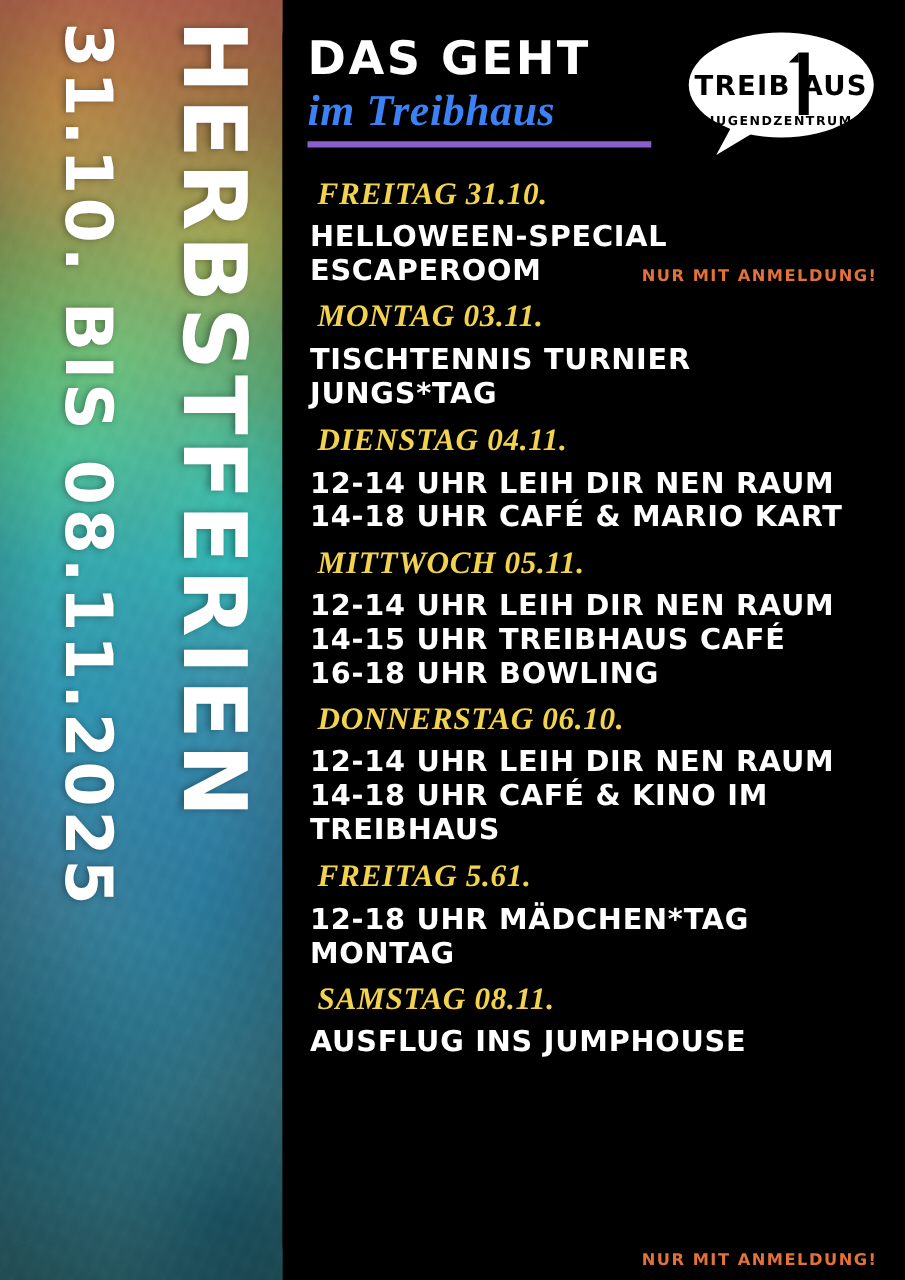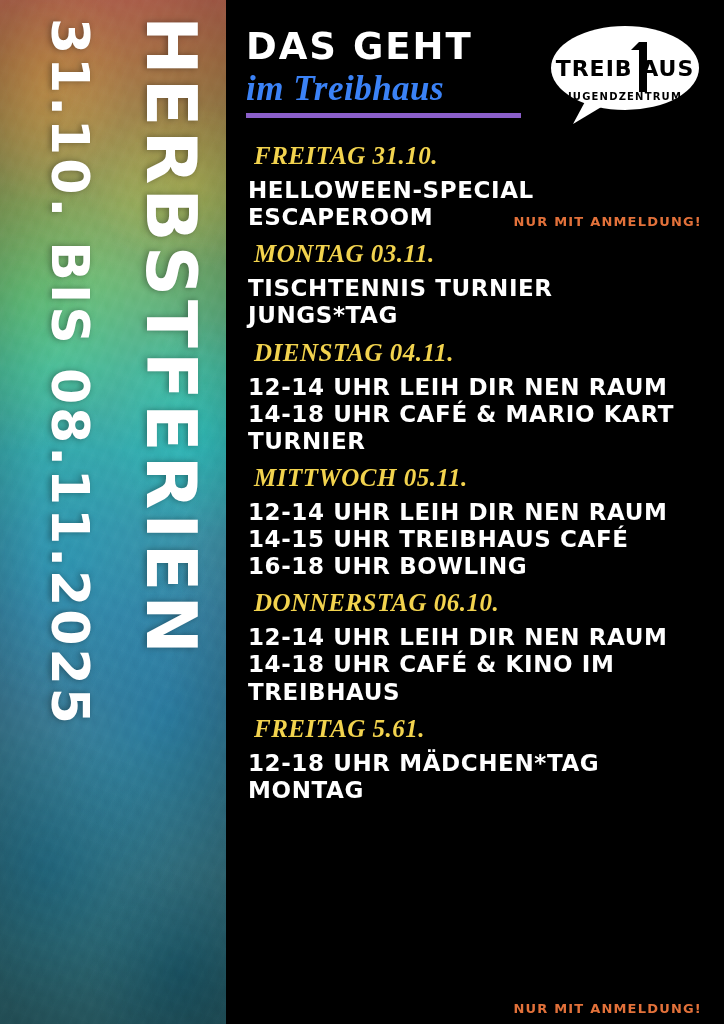--- a/index.html
+++ b/index.html
@@ -259,21 +259,20 @@
           <div class="ev-line">TISCHTENNIS TURNIER</div>
           <div class="ev-line">JUNGS*TAG</div>
         </div>
       </div>
 
       <div class="event">
         <div class="ev-date">DIENSTAG 04.11.</div>
         <div class="ev-lines">
           <div class="ev-line">12-14 UHR LEIH DIR NEN RAUM</div>
           <div class="ev-line">14-18 UHR CAFÉ &amp; MARIO KART</div>
-          <div class="ev-line">TURNIER</div>
         </div>
       </div>
 
       <div class="event">
         <div class="ev-date">MITTWOCH 05.11.</div>
         <div class="ev-lines">
           <div class="ev-line">12-14 UHR LEIH DIR NEN RAUM</div>
           <div class="ev-line">14-15 UHR TREIBHAUS CAFÉ</div>
           <div class="ev-line">16-18 UHR BOWLING</div>
         </div>
@@ -289,18 +288,24 @@
       </div>
 
       <div class="event">
         <div class="ev-date">FREITAG 5.61.</div>
         <div class="ev-lines">
           <div class="ev-line">12-18 UHR MÄDCHEN*TAG</div>
           <div class="ev-line">MONTAG</div>
         </div>
       </div>
 
+      <div class="event">
+        <div class="ev-date">SAMSTAG 08.11.</div>
+        <div class="ev-lines">
+          <div class="ev-line">AUSFLUG INS JUMPHOUSE</div>
+        </div>
+      </div>
 
     </div>
 
     <div class="note note-bottom">NUR MIT ANMELDUNG!</div>
   </div>
 </div>
 
 </body></html>

